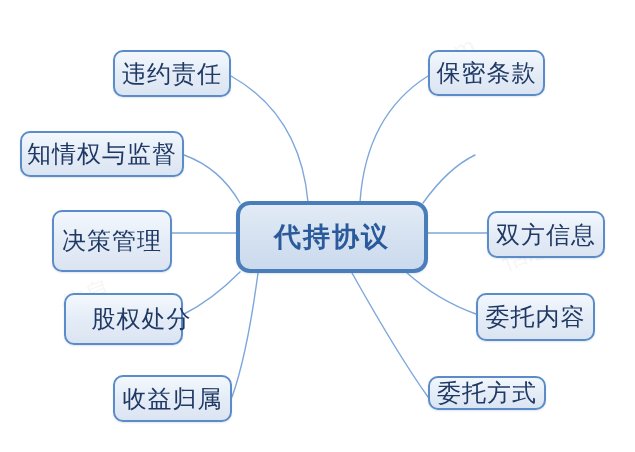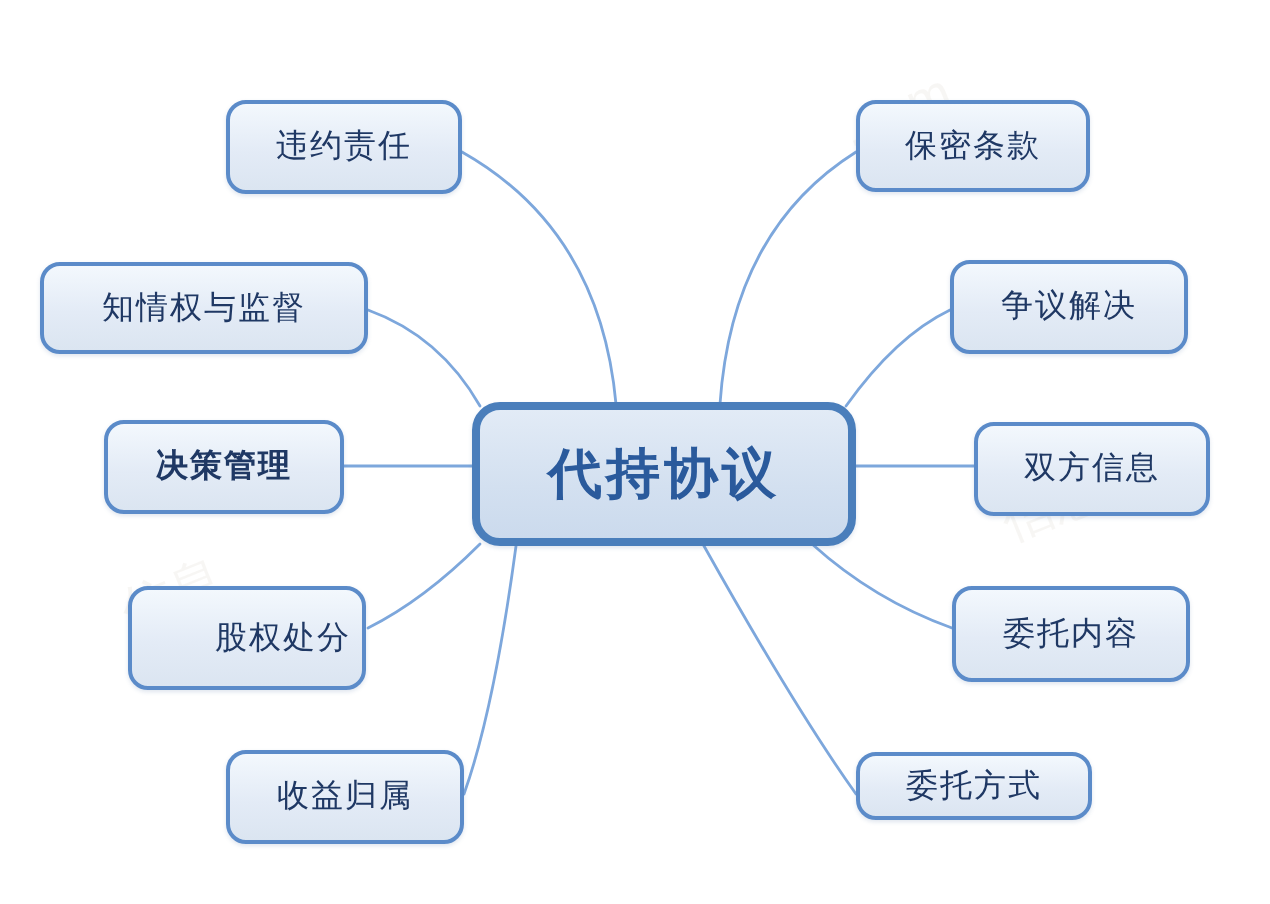--- a/index.html
+++ b/index.html
@@ -6,21 +6,21 @@
   body{font-family:"Liberation Sans","DejaVu Sans",sans-serif;background:#fff;}
   .canvas{
     position:relative;width:635px;height:452px;background:#ffffff;overflow:hidden;
   }
   .edges{position:absolute;left:0;top:0;width:635px;height:452px;}
   .node{
     position:absolute;box-sizing:border-box;
     display:flex;align-items:center;justify-content:center;
     border:2px solid #5b8bc9;border-radius:10px;
     background:linear-gradient(180deg,#f3f8fd 0%,#e3ebf6 55%,#dbe5f1 100%);
-    color:#1f3864;font-size:16px;letter-spacing:1px;
+    color:#1f3864;font-size:24px;letter-spacing:1px;
     box-shadow:0 1px 2px rgba(80,110,160,0.18);
     cursor:default;white-space:nowrap;
   }
   .node.center{
     border:4px solid #4a7ebb;border-radius:14px;
     background:linear-gradient(180deg,#e2ebf6 0%,#d3e0f0 60%,#cbdaed 100%);
     color:#2a5a9c;font-size:27px;font-weight:bold;letter-spacing:2px;
   }
   .watermark{
     position:absolute;color:#a08a70;opacity:0.07;font-size:26px;
@@ -51,29 +51,28 @@
       <path d="M352,273 Q398,355 428,397"></path>
     </g>
   </svg>
 
   <div class="node center" style="left:236px;top:201px;width:192px;height:72px;">代持协议</div>
 
   <div class="node" style="left:113px;top:50px;width:118px;height:47px;">违约责任</div>
 
   <div class="node" style="left:20px;top:131px;width:164px;height:46px;">知情权与监督</div>
 
-  <div class="node" style="left:52px;top:210px;width:120px;height:47px;font-weight:bold;">决策管理</div>
+  <div class="node" style="left:52px;top:210px;width:120px;height:62px;">决策管理</div>
 
   <div class="node" style="left:64px;top:293px;width:119px;height:52px;padding-left:36px;">股权处分</div>
 
   <div class="node" style="left:113px;top:375px;width:119px;height:47px;">收益归属</div>
 
   <div class="node" style="left:428px;top:50px;width:117px;height:46px;">保密条款</div>
 
-  <div class="node" style="left:475px;top:130px;width:119px;height:47px;">争议解决</div>
 
   <div class="node" style="left:487px;top:211px;width:118px;height:47px;">双方信息</div>
 
   <div class="node" style="left:476px;top:293px;width:119px;height:48px;">委托内容</div>
 
   <div class="node" style="left:428px;top:376px;width:118px;height:34px;">委托方式</div>
 
 </div>
 
 </body></html>

